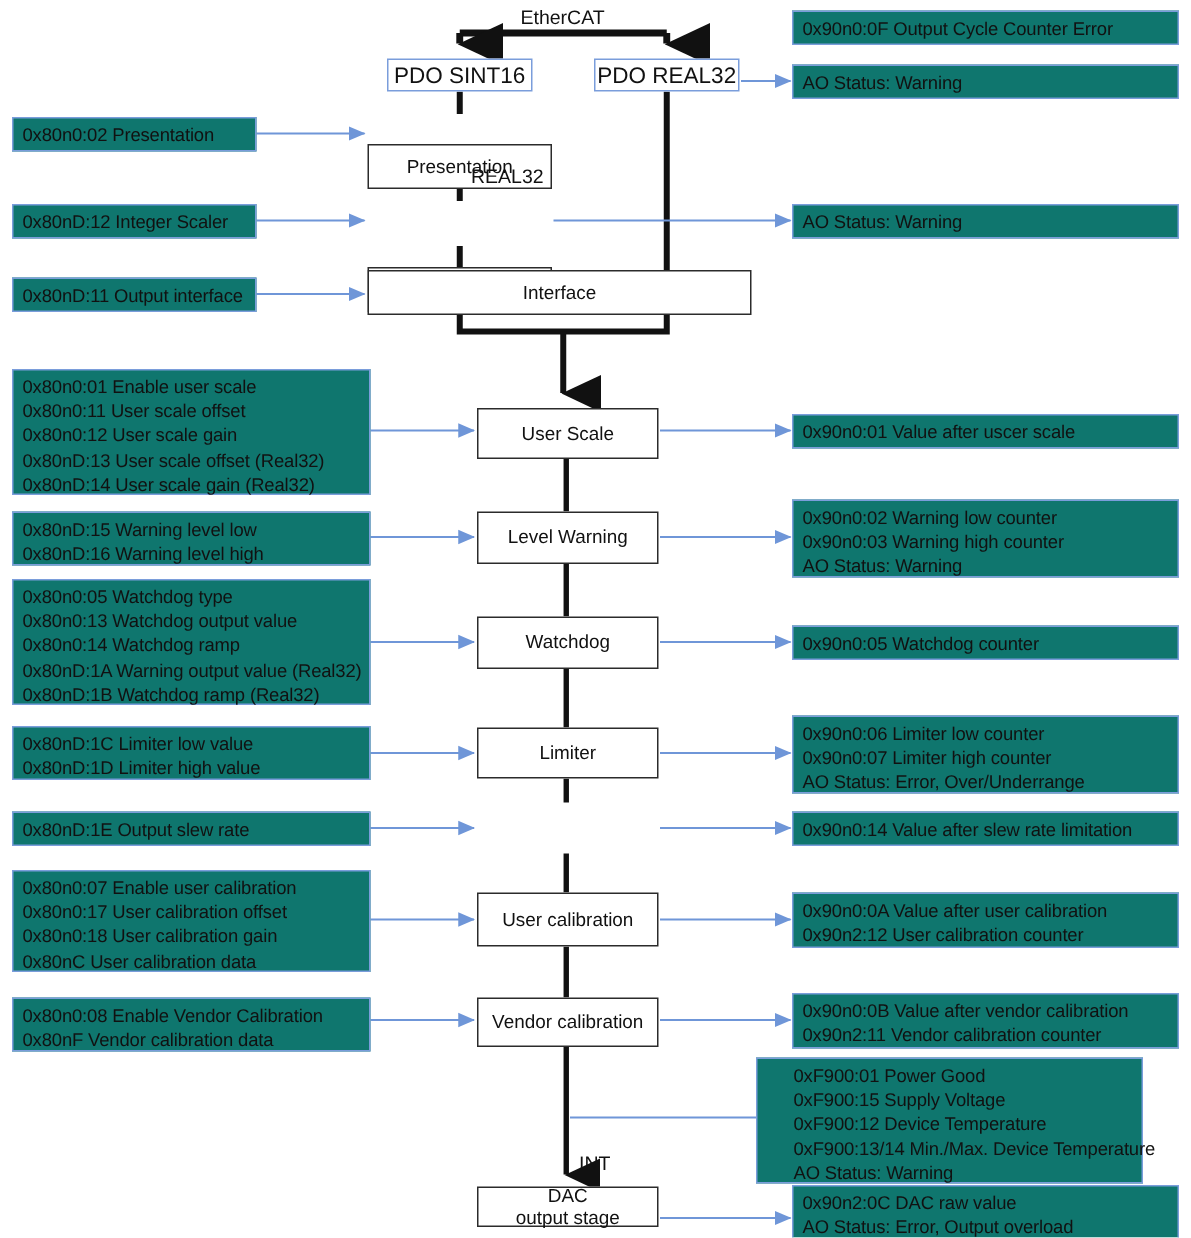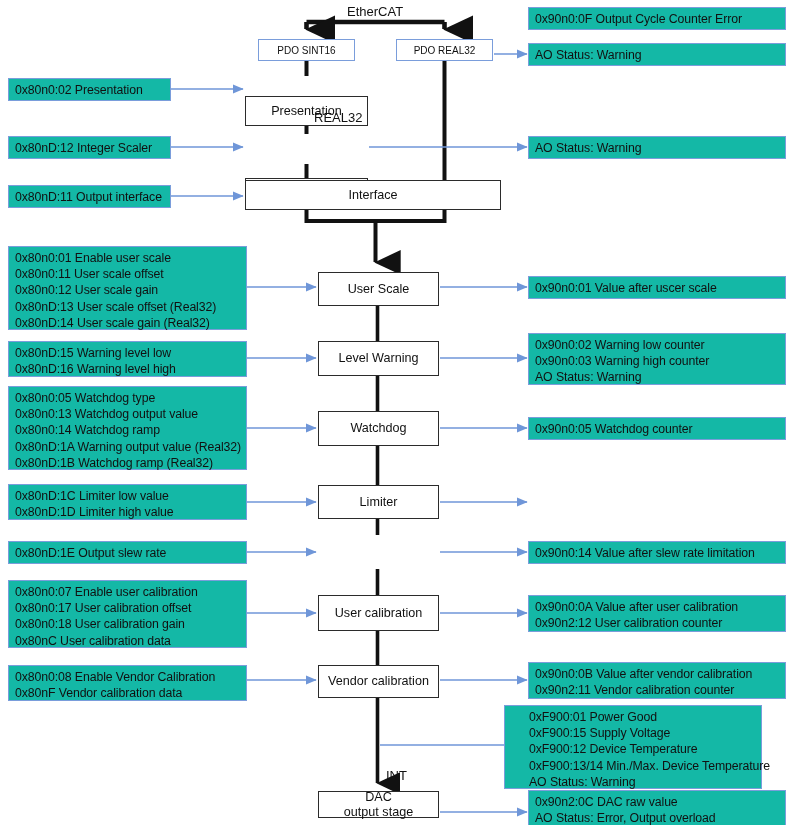--- a/index.html
+++ b/index.html
@@ -14,21 +14,21 @@
     width:794px;
     height:825px;
     overflow:hidden;
     background:#fff;
   }
   
   .pbox{
     position:absolute;
     box-sizing:border-box;
     border:1px solid #7a9ddb;
-    background:#14b8a6;
+    background:#0f766e;
     font-size:12.3px;
     line-height:16.2px;
     color:#111;
     padding:3px 5px 3px 6px;
     white-space:pre;
     letter-spacing:-0.1px;
   }
   
   .blk{
     position:absolute;
@@ -43,21 +43,21 @@
     justify-content:center;
     text-align:center;
     line-height:15px;
   }
   
   .pdo{
     position:absolute;
     box-sizing:border-box;
     border:1px solid #7a9ddb;
     background:#ffffff;
-    font-size:10px;
+    font-size:15px;
     color:#111;
     display:flex;
     align-items:center;
     justify-content:center;
   }
   
   .lbl{
     position:absolute;
     font-size:13px;
     color:#111;
@@ -253,20 +253,23 @@
   <div class="pbox" style="left:528px;top:136px;width:258px;height:23px;">AO Status: Warning</div>
 
   <div class="pbox" style="left:528px;top:276px;width:258px;height:23px;">0x90n0:01 Value after uscer scale</div>
 
   <div class="pbox" style="left:528px;top:333px;width:258px;height:52px;">0x90n0:02 Warning low counter
 0x90n0:03 Warning high counter
 AO Status: Warning</div>
 
   <div class="pbox" style="left:528px;top:417px;width:258px;height:23px;">0x90n0:05 Watchdog counter</div>
 
+  <div class="pbox" style="left:528px;top:477px;width:258px;height:52px;">0x90n0:06 Limiter low counter
+0x90n0:07 Limiter high counter
+AO Status: Error, Over/Underrange</div>
 
   <div class="pbox" style="left:528px;top:541px;width:258px;height:23px;">0x90n0:14 Value after slew rate limitation</div>
 
   <div class="pbox" style="left:528px;top:595px;width:258px;height:37px;">0x90n0:0A Value after user calibration
 0x90n2:12 User calibration counter</div>
 
   <div class="pbox" style="left:528px;top:662px;width:258px;height:37px;">0x90n0:0B Value after vendor calibration
 0x90n2:11 Vendor calibration counter</div>
 
   <div class="pbox" style="left:504px;top:705px;width:258px;height:84px;padding-left:24px;">0xF900:01 Power Good

